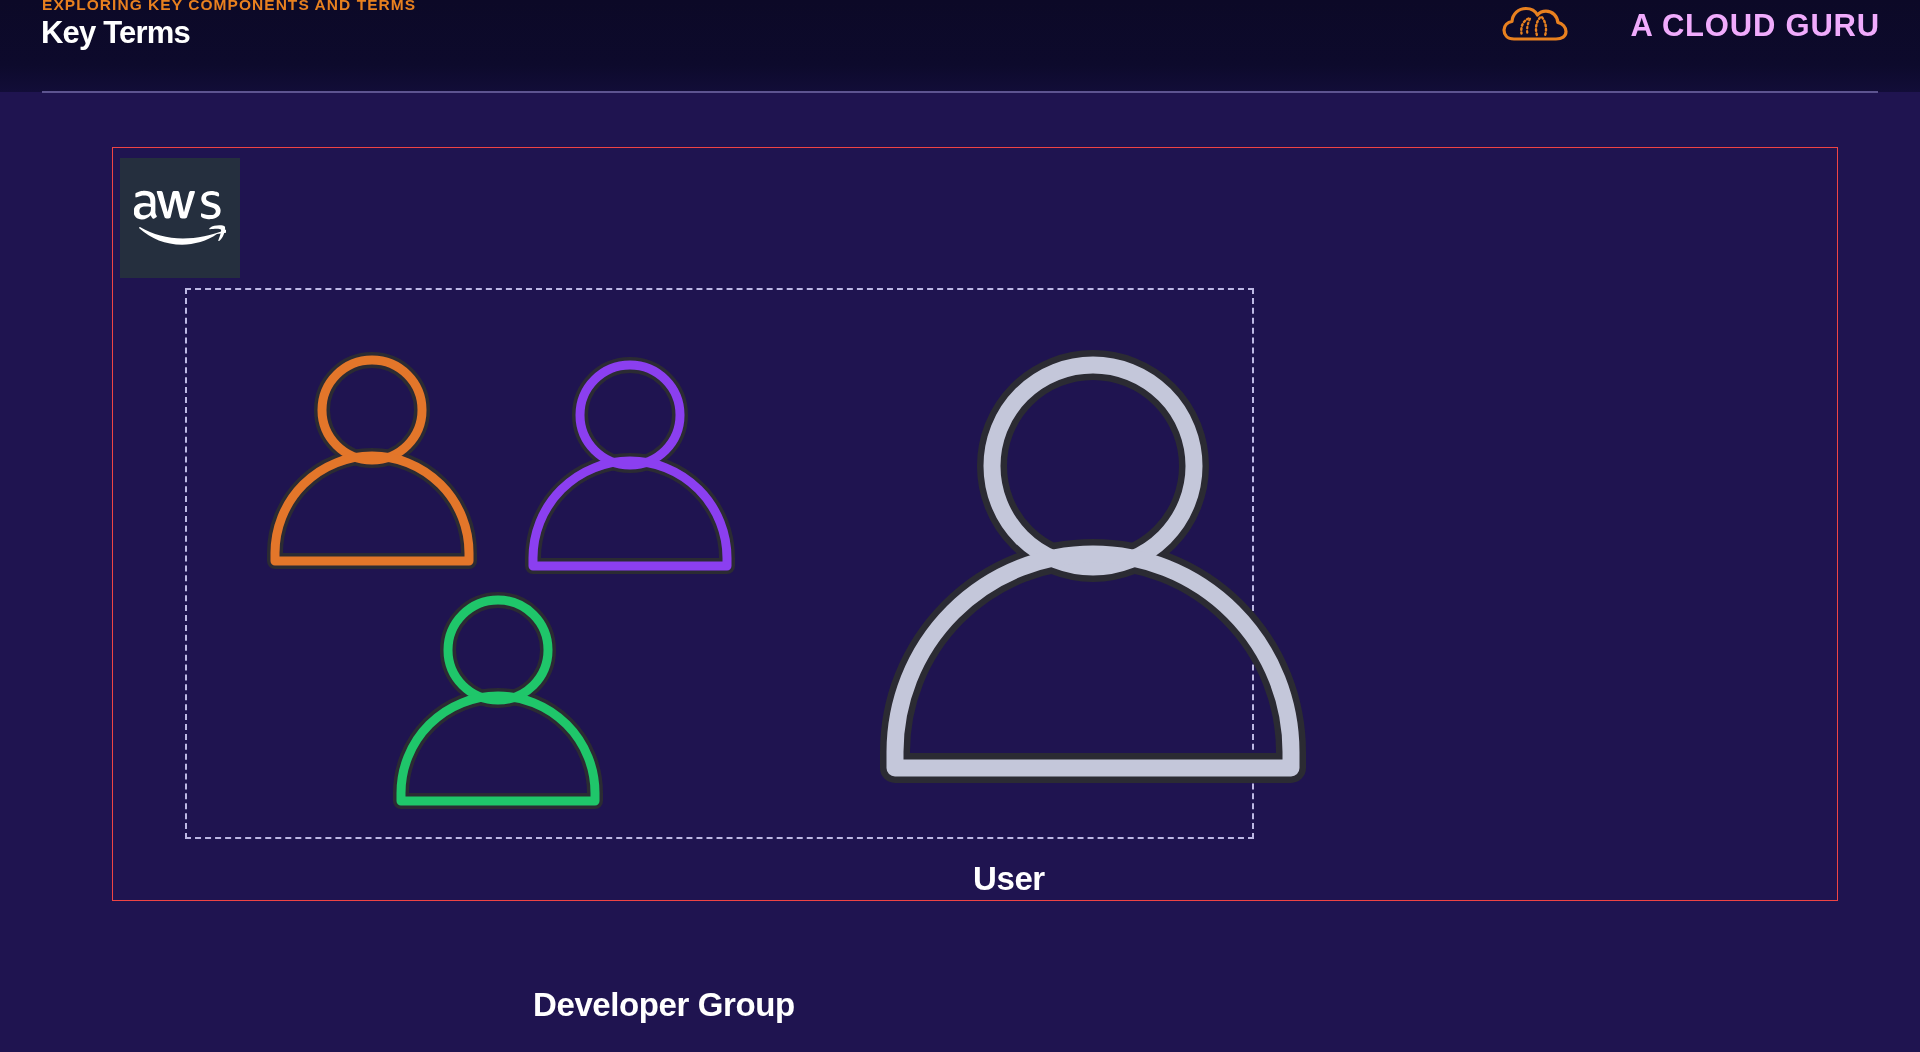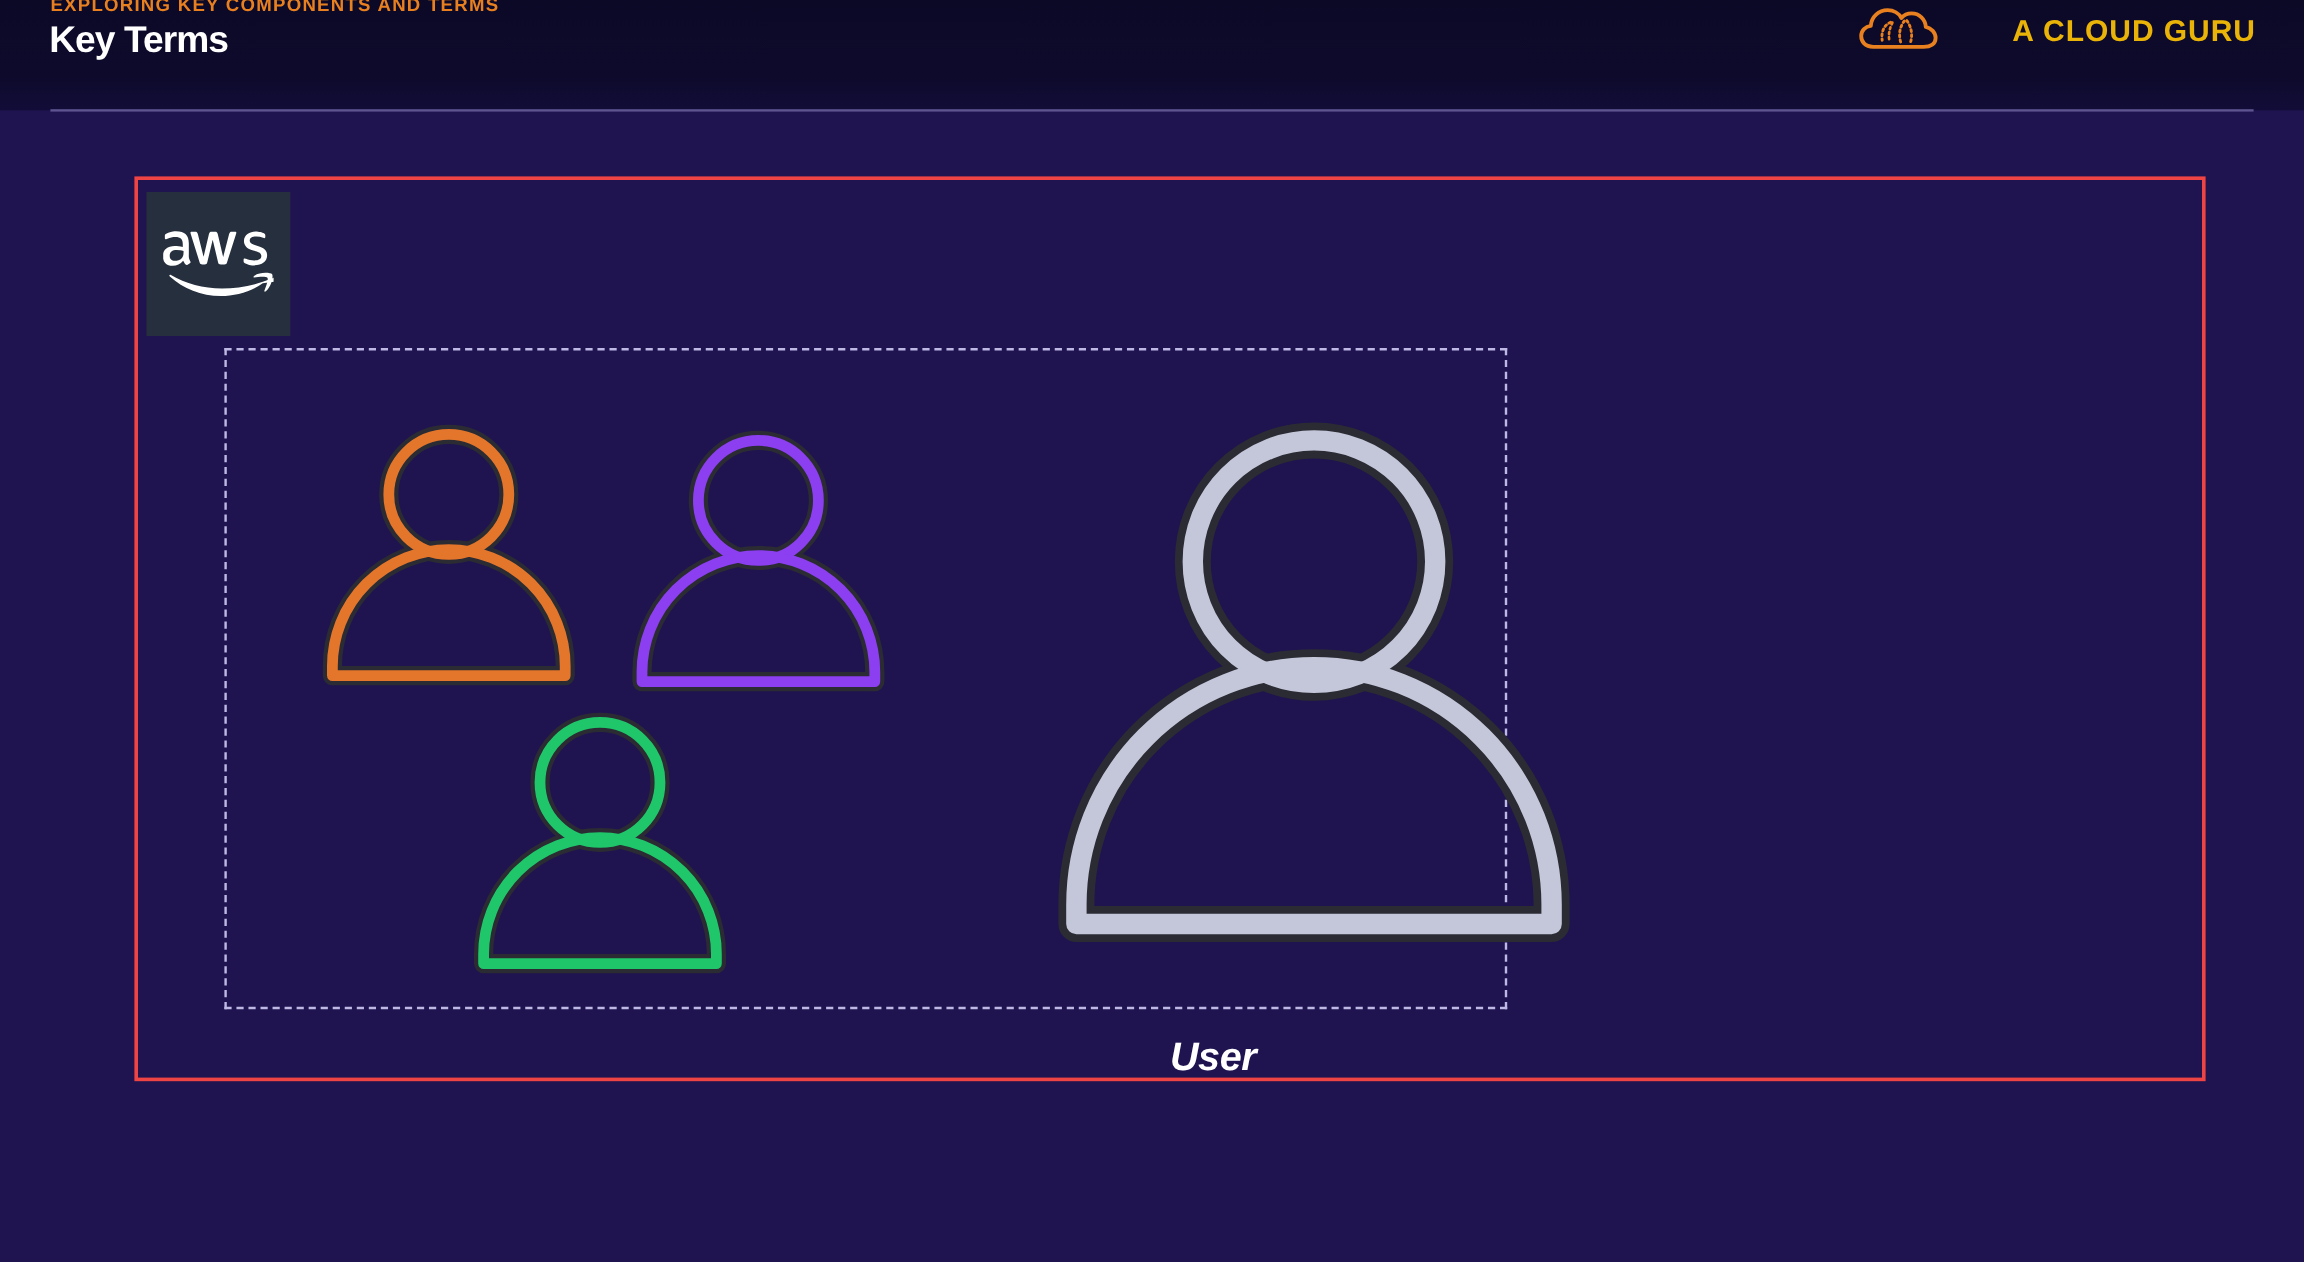--- a/index.html
+++ b/index.html
@@ -33,30 +33,29 @@
     background:#5d5490;
   }
 
   
   #brand {
     position:absolute; right:40px; top:6px;
     display:flex; align-items:center; gap:16px;
   }
   #brand-cloud-icon { width:66px; height:40px; display:block; }
   #brand-name {
-    font-size:25px; font-weight:bold; letter-spacing:0.8px;
-    color:#eab308; white-space:nowrap;margin-left:46px;
+    font-size:31px; font-weight:bold; letter-spacing:0.8px;
+    color:#f0abfc; white-space:nowrap;margin-left:46px;
   }
 
   
   #diagram-frame {
     position:absolute; left:112px; top:147px;
     width:1726px; height:754px;
-    border:3px solid #ef4444;
-    font-style:italic;
+    border:1px solid #ef4444;
   }
 
   
   #aws-badge {
     position:absolute; left:7px; top:10px;
     width:120px; height:120px;
     background:#252f3e;
     display:flex; align-items:center; justify-content:center;
   }
   #aws-badge svg { width:92px; height:58px; display:block; }
@@ -171,13 +170,14 @@
   </svg>
 
   <svg class="avatar" id="avatar-user" viewBox="0 0 480 455" fill="none">
     <circle cx="240" cy="128" r="101" stroke="#2b2b33" stroke-width="30"></circle>
     <path d="M42 414 A198 198 0 0 1 438 414 L438 430 L42 430 Z" stroke="#2b2b33" stroke-width="30" stroke-linejoin="round"></path>
     <circle cx="240" cy="128" r="101" stroke="#c4c7da" stroke-width="17"></circle>
     <path d="M42 414 A198 198 0 0 1 438 414 L438 430 L42 430 Z" stroke="#c4c7da" stroke-width="17" stroke-linejoin="round"></path>
   </svg>
 
   <div class="diagram-label" id="label-user">User</div>
+  <div class="diagram-label" id="label-developer-group">Developer Group</div>
 </div>
 
 </body></html>

